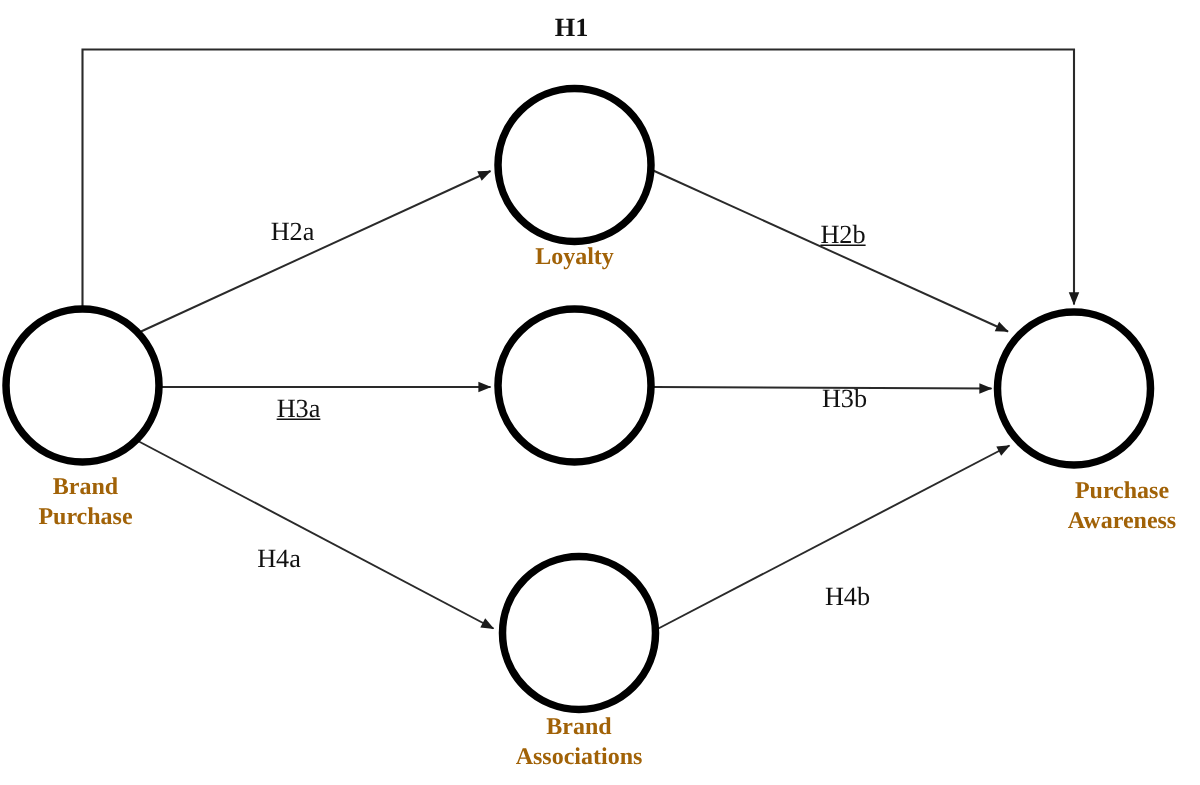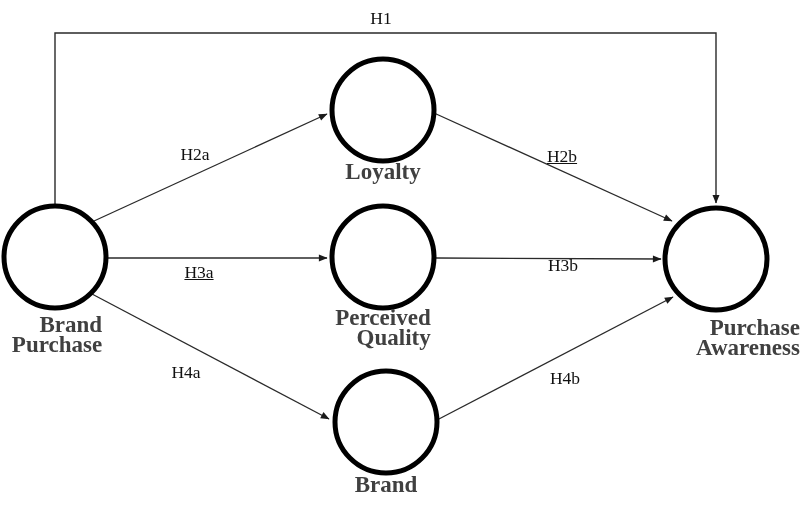--- a/index.html
+++ b/index.html
@@ -8,48 +8,48 @@
     width: 800px;
     height: 523px;
     background: #ffffff;
     font-family: "Liberation Serif", serif;
     overflow: hidden;
   }
   svg.layer { position: absolute; left: 0; top: 0; }
   .node-label {
     position: absolute;
     transform: translateX(-50%);
-    text-align: right;
+    text-align: center;
     font-weight: 700;
-    font-size: 23px;
+    font-size: 16px;
     line-height: 19.5px;
-    color: #404040;
+    color: #a16207;
     white-space: nowrap;
   }
   .hyp {
     position: absolute;
     transform: translateX(-50%);
     font-size: 17.5px;
     line-height: 18px;
     color: #111111;
     white-space: nowrap;
   }
   
   #lbl-brand-awareness    { left: 57px;  top: 315px; }
   #lbl-loyalty            { left: 383px; top: 162px; }
   #lbl-perceived-quality  { left: 383px; top: 308px; }
   #lbl-brand-associations { left: 386px; top: 475px; }
   #lbl-purchase-intention { left: 748px; top: 318px; font-family: Liberation Serif, serif; }
-  #hyp-h1  { left: 381px; top: 9px;   }
+  #hyp-h1  { left: 381px; top: 9px; font-weight: bold;   }
   #hyp-h2a { left: 195px; top: 145px; }
   #hyp-h2b { left: 562px; top: 147px; text-decoration: underline; }
   #hyp-h3a { left: 199px; top: 263px; text-decoration: underline; }
   #hyp-h3b { left: 563px; top: 256px; }
   #hyp-h4a { left: 186px; top: 363px; }
-  #hyp-h4b { left: 565px; top: 369px; text-align: center; }
+  #hyp-h4b { left: 565px; top: 388px; text-align: center; }
 </style>
 </head>
 <body>
 
 <div class="canvas">
 
   <svg class="layer" width="800" height="523" viewBox="0 0 800 523">
     <defs>
       <marker id="ah" viewBox="0 0 10 10" markerWidth="10" markerHeight="9" refX="9" refY="5" orient="auto" markerUnits="userSpaceOnUse">
         <path d="M0,1.1 L9.6,5 L0,8.9 Z" fill="#1a1a1a"></path>
@@ -71,26 +71,23 @@
     <circle cx="716" cy="259" r="51" fill="#ffffff" stroke="#000000" stroke-width="5"></circle>
   </svg>
 
   <div class="node-label" id="lbl-brand-awareness">
     <div>Brand</div>
     <div>Purchase</div>
   </div>
   <div class="node-label" id="lbl-loyalty">
     <div>Loyalty</div>
   </div>
-  <div class="node-label" id="lbl-perceived-quality">
-    <div>Perceived</div>
-    <div>Quality</div>
-  </div>
   <div class="node-label" id="lbl-brand-associations">
     <div>Brand</div>
+    <div>Associations</div>
   </div>
   <div class="node-label" id="lbl-purchase-intention">
     <div>Purchase</div>
     <div>Awareness</div>
   </div>
 
   <div class="hyp" id="hyp-h1">H1</div>
   <div class="hyp" id="hyp-h2a">H2a</div>
   <div class="hyp" id="hyp-h2b">H2b</div>
   <div class="hyp" id="hyp-h3a">H3a</div>

